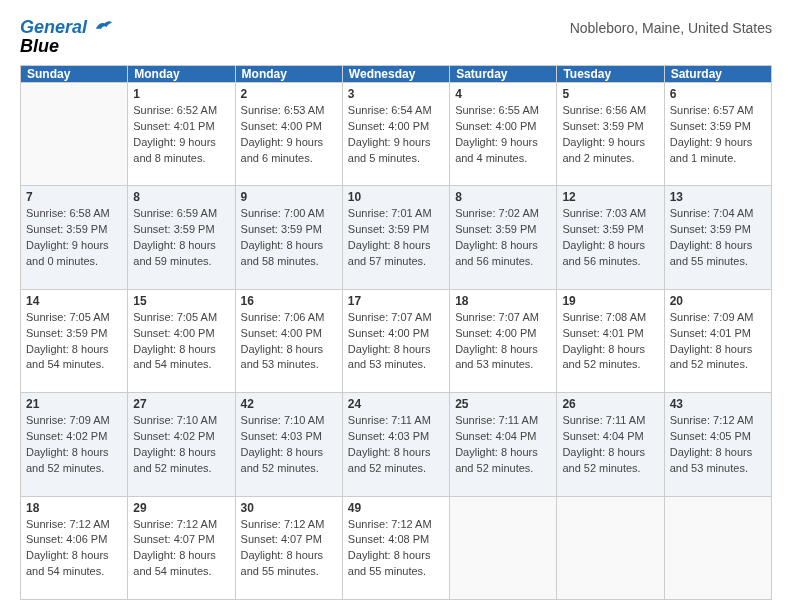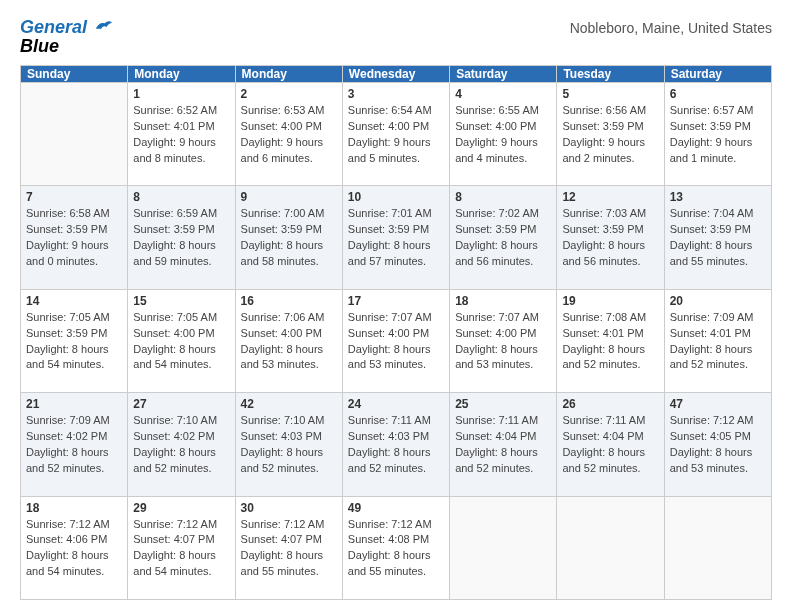--- a/index.html
+++ b/index.html
@@ -243,21 +243,21 @@
           </td>
           <td>
             <div class="day-number">25</div>
             <div class="day-info">Sunrise: 7:11 AM<br>Sunset: 4:04 PM<br>Daylight: 8 hours and 52 minutes.</div>
           </td>
           <td>
             <div class="day-number">26</div>
             <div class="day-info">Sunrise: 7:11 AM<br>Sunset: 4:04 PM<br>Daylight: 8 hours and 52 minutes.</div>
           </td>
           <td>
-            <div class="day-number">47</div>
+            <div class="day-number">43</div>
             <div class="day-info">Sunrise: 7:12 AM<br>Sunset: 4:05 PM<br>Daylight: 8 hours and 53 minutes.</div>
           </td>
         </tr>
         <tr class="row-white">
           <td>
             <div class="day-number">18</div>
             <div class="day-info">Sunrise: 7:12 AM<br>Sunset: 4:06 PM<br>Daylight: 8 hours and 54 minutes.</div>
           </td>
           <td>
             <div class="day-number">29</div>

